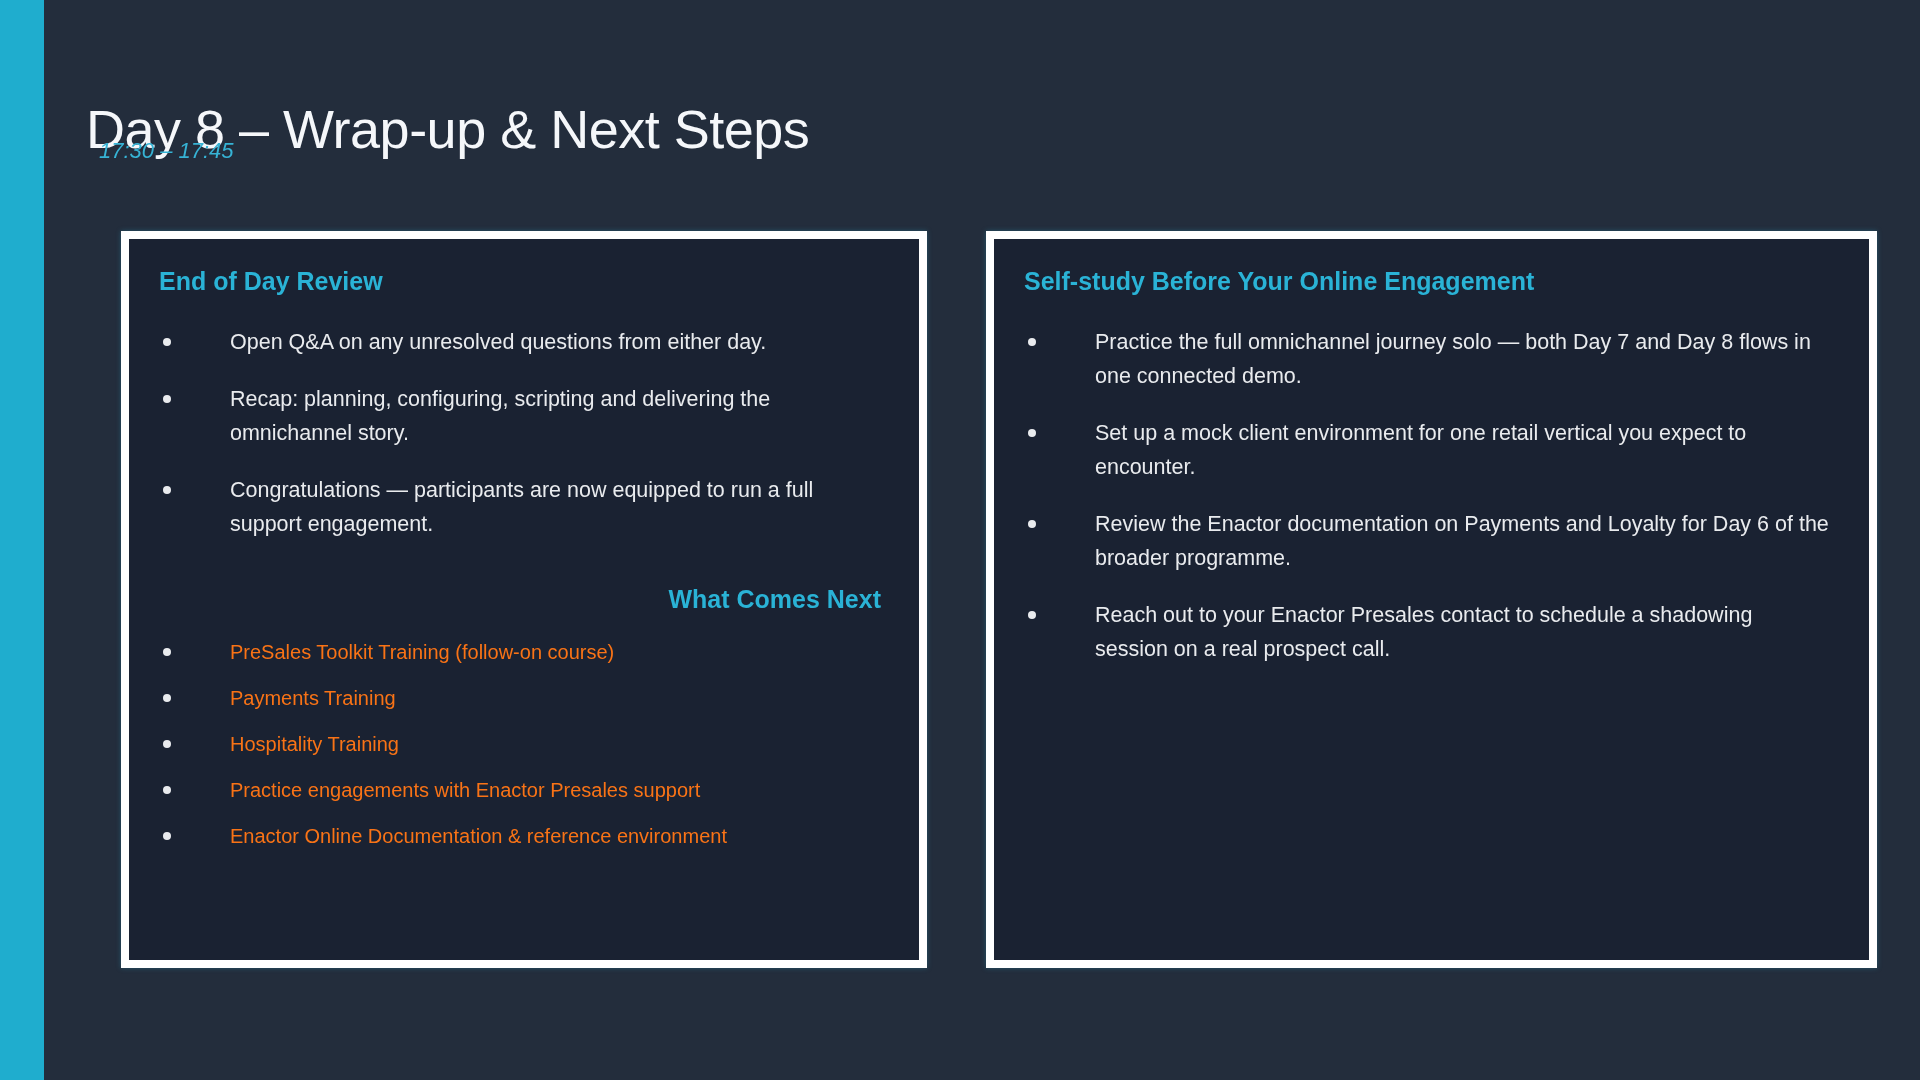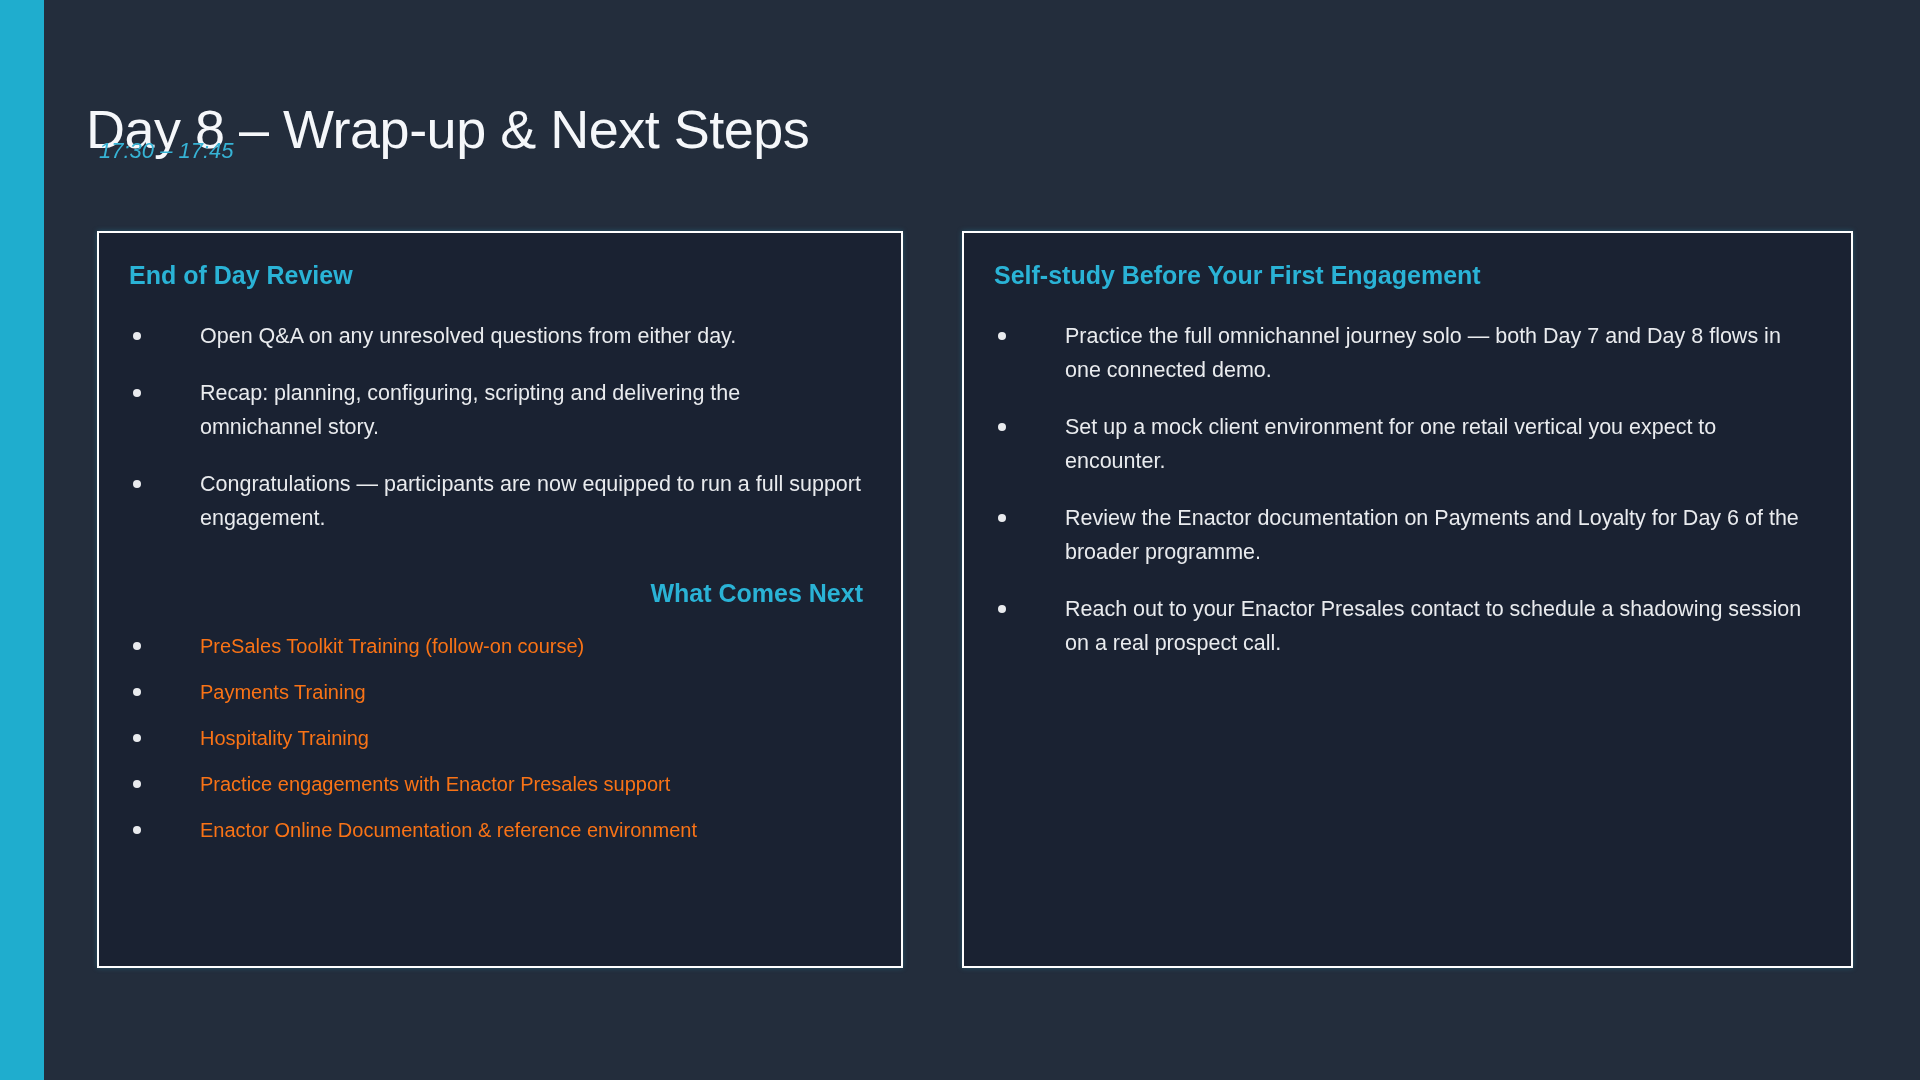--- a/index.html
+++ b/index.html
@@ -35,23 +35,24 @@
     left: 99px; top: 138px;
     font-size: 22px;
     font-style: italic;
     color: #36b3d5;
   }
   .panel {
     position: absolute;
     top: 231px;
     height: 737px;
     background: #1a2232;
-    border: 2px solid #ffffff;
+    border: 8px solid #ffffff;
     box-shadow: 0 0 5px rgba(42, 163, 196, 0.35);
     box-sizing: border-box;
+    margin-left: 24px;
   }
   .panel-left  { left: 97px;  width: 806px; }
   .panel-right { left: 962px; width: 891px; }
   .panel-inner {
     padding: 26px 38px 0 30px;
   }
   .section-heading {
     margin: 0;
     font-size: 25px;
     font-weight: bold;
@@ -157,21 +158,21 @@
           <span class="li-text">Enactor Online Documentation &amp; reference environment</span>
         </li>
       </ul>
 
     </div>
   </section>
 
   <section class="panel panel-right">
     <div class="panel-inner">
 
-      <h2 class="section-heading">Self-study Before Your First Engagement</h2>
+      <h2 class="section-heading">Self-study Before Your Online Engagement</h2>
 
       <ul class="bullets primary">
         <li>
           <span class="dot"></span>
           <span class="li-text">Practice the full omnichannel journey solo — both Day 7 and Day 8 flows in one connected demo.</span>
         </li>
         <li>
           <span class="dot"></span>
           <span class="li-text">Set up a mock client environment for one retail vertical you expect to encounter.</span>
         </li>

